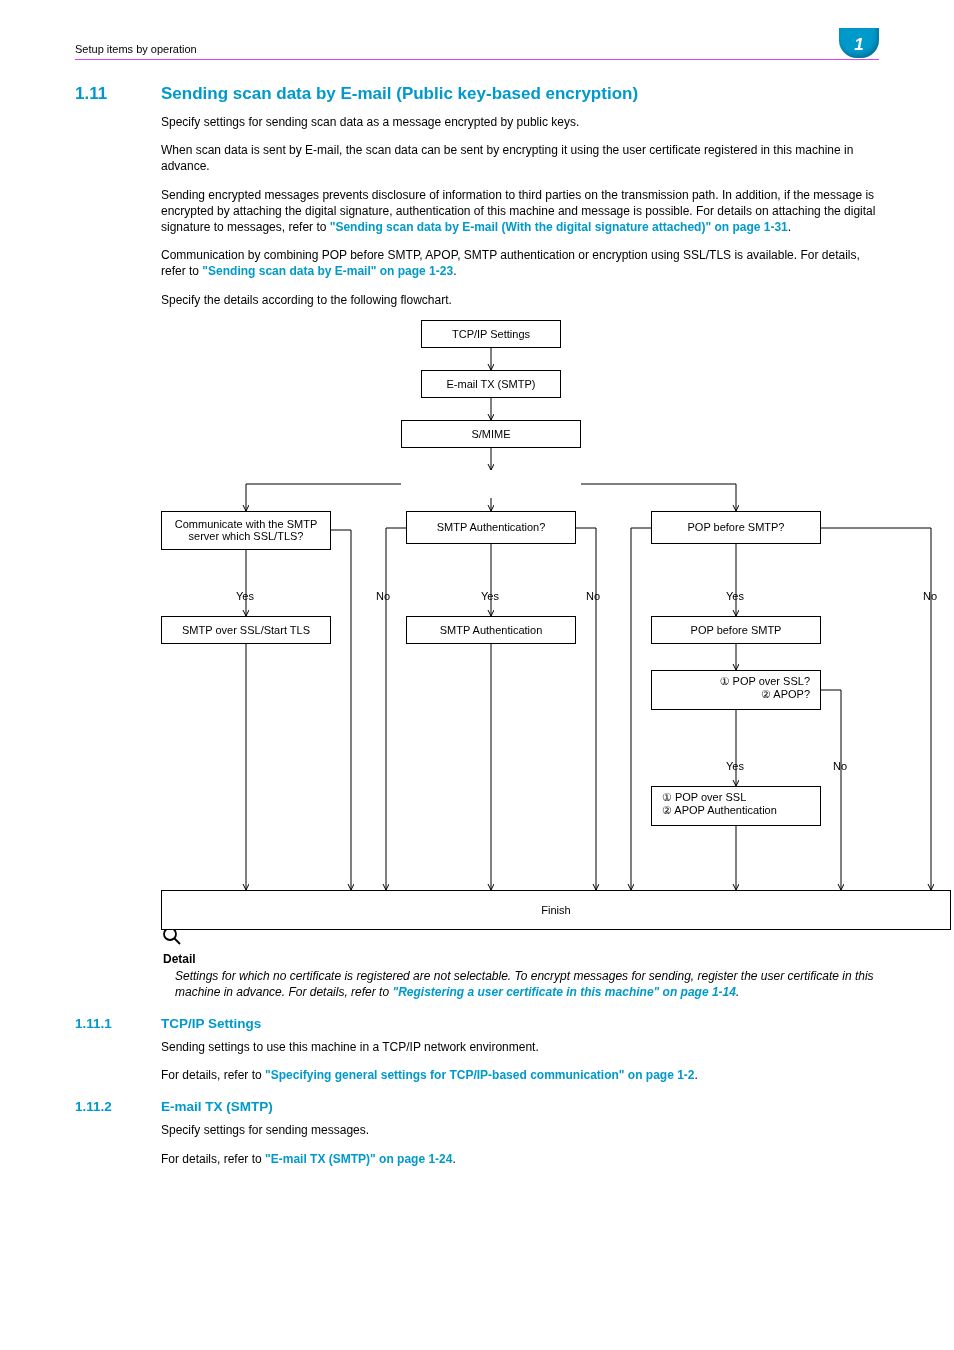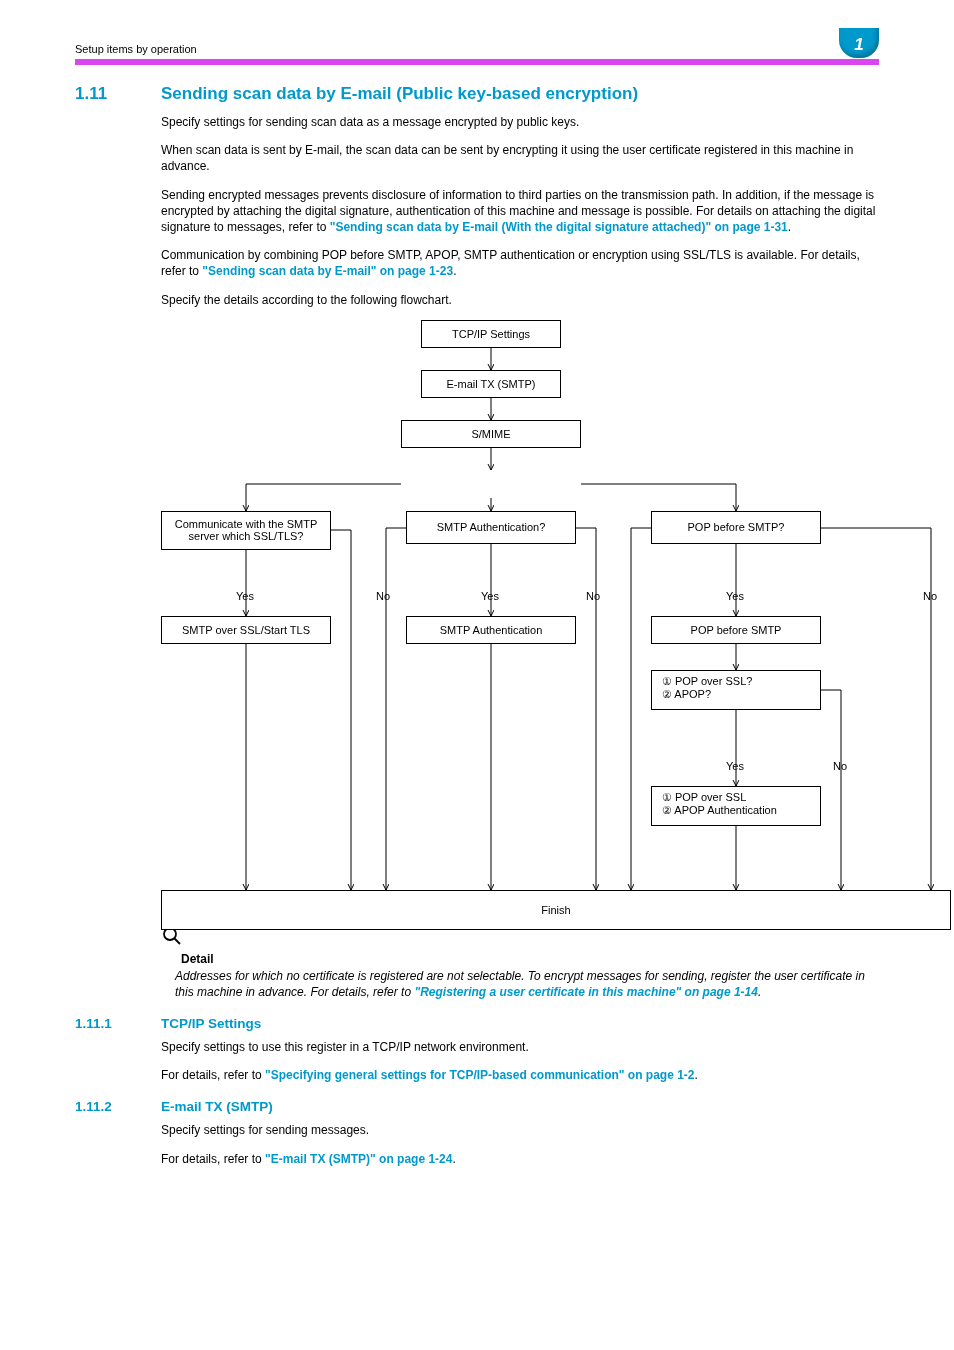--- a/index.html
+++ b/index.html
@@ -1,31 +1,31 @@
 <!DOCTYPE html>
 <html><head>
 <meta charset="utf-8">
 <style>
   body{margin:0;font-family:Arial,Helvetica,sans-serif;font-size:12px;color:#000;background:#fff}
   .page{width:954px;height:1350px;position:relative;box-sizing:border-box}
-  .hdr{position:absolute;top:42px;left:75px;right:75px;border-bottom:6px solid #d946ef;padding-bottom:3px}
+  .hdr{position:absolute;top:42px;left:75px;right:75px;border-bottom:1px solid #d946ef;padding-bottom:3px}
   .hdr-txt{font-size:11px}
   .chapter-badge{position:absolute;top:28px;right:75px;width:40px;height:30px;background:#0099cc;border-radius:0 0 18px 18px;color:#fff;text-align:center;font-size:17px;font-weight:bold;font-style:italic;line-height:34px;box-shadow:inset -2px -3px 5px rgba(0,0,0,.25)}
   .content{position:absolute;top:84px;left:75px;right:75px;bottom:80px}
   .h1{color:#0099cc;font-size:17px;font-weight:bold;margin:0 0 10px 0}
   .num{display:inline-block;width:86px}
   .body-txt{margin:0 0 12px 86px;line-height:1.35}
   .link{color:#0099cc;font-weight:bold}
   .fc-wrap{margin:8px 0 0 86px;position:relative;height:600px}
   .box{position:absolute;border:1px solid #000;text-align:center;font-size:11px;display:flex;align-items:center;justify-content:center;padding:0 6px;box-sizing:border-box;background:#fff}
   .lbl{position:absolute;font-size:11px}
   svg.flowlines{position:absolute;top:0;left:0}
   .detail-block{margin:5px 0 0 86px}
   .detail-icon{display:inline-block}
-  .detail-title{font-weight:bold;margin:2px 0 2px 20px}
+  .detail-title{font-weight:bold;margin:2px 0 2px 2px}
   .detail-text{font-style:italic;margin:0 0 0 14px;line-height:1.35}
   .h2{color:#0099cc;font-size:13.5px;font-weight:bold;margin:16px 0 8px 0}
   .h2 .num2{display:inline-block;width:86px}
   .ftr{position:absolute;bottom:45px;left:75px;right:75px;border-top:1px solid #000;padding-top:4px;font-size:11px}
   .ftr-r{float:right}
 </style>
 </head>
 <body>
 <div class="page">
 
@@ -111,21 +111,21 @@
     <span class="lbl" style="left:215px;top:270px">No</span>
     <span class="lbl" style="left:320px;top:270px">Yes</span>
     <span class="lbl" style="left:425px;top:270px">No</span>
     <span class="lbl" style="left:565px;top:270px">Yes</span>
     <span class="lbl" style="left:762px;top:270px">No</span>
 
     <div class="box" style="left:0;top:296px;width:170px;height:28px">SMTP over SSL/Start TLS</div>
     <div class="box" style="left:245px;top:296px;width:170px;height:28px">SMTP Authentication</div>
     <div class="box" style="left:490px;top:296px;width:170px;height:28px">POP before SMTP</div>
 
-    <div class="box" style="left:490px;top:350px;width:170px;height:40px;text-align:left;justify-content:flex-start;flex-direction:column;align-items:flex-start;padding:4px 10px">
+    <div class="box" style="left:490px;top:350px;width:170px;height:40px;text-align:left;justify-content:flex-start;flex-direction:column;align-items:flex-end;padding:4px 10px">
       <span>① POP over SSL?</span>
       <span>② APOP?</span>
     </div>
 
     <span class="lbl" style="left:565px;top:440px">Yes</span>
     <span class="lbl" style="left:672px;top:440px">No</span>
 
     <div class="box" style="left:490px;top:466px;width:170px;height:40px;text-align:center;justify-content:flex-start;flex-direction:column;align-items:flex-start;padding:4px 10px">
       <span>① POP over SSL</span>
       <span>② APOP Authentication</span>
@@ -136,28 +136,28 @@
 
   <div class="detail-block">
     <span class="detail-icon">
       <svg width="22" height="22">
             <circle cx="9" cy="9" r="6" stroke="#000" stroke-width="1.8" fill="none"></circle>
             <line x1="13.5" y1="13.5" x2="19" y2="19" stroke="#000" stroke-width="1.8"></line>
           </svg>
     </span>
     <div class="detail-title">Detail</div>
     <p class="detail-text">
-      <span>Addresses for which no certificate is registered are not selectable. To encrypt messages for sending, register the user certificate in this machine in advance. For details, refer to </span><a class="link" style="font-style:italic">"Registering a user certificate in this machine" on page 1-14</a><span>.</span>
+      <span>Settings for which no certificate is registered are not selectable. To encrypt messages for sending, register the user certificate in this machine in advance. For details, refer to </span><a class="link" style="font-style:italic">"Registering a user certificate in this machine" on page 1-14</a><span>.</span>
     </p>
   </div>
 
   <h3 class="h2">
     <span class="num2">1.11.1</span><span>TCP/IP Settings</span>
   </h3>
-  <p class="body-txt">Specify settings to use this register in a TCP/IP network environment.</p>
+  <p class="body-txt">Sending settings to use this machine in a TCP/IP network environment.</p>
   <p class="body-txt">
     <span>For details, refer to </span><a class="link">"Specifying general settings for TCP/IP-based communication" on page 1-2</a><span>.</span>
   </p>
 
   <h3 class="h2">
     <span class="num2">1.11.2</span><span>E-mail TX (SMTP)</span>
   </h3>
   <p class="body-txt">Specify settings for sending messages.</p>
   <p class="body-txt">
     <span>For details, refer to </span><a class="link">"E-mail TX (SMTP)" on page 1-24</a><span>.</span>

